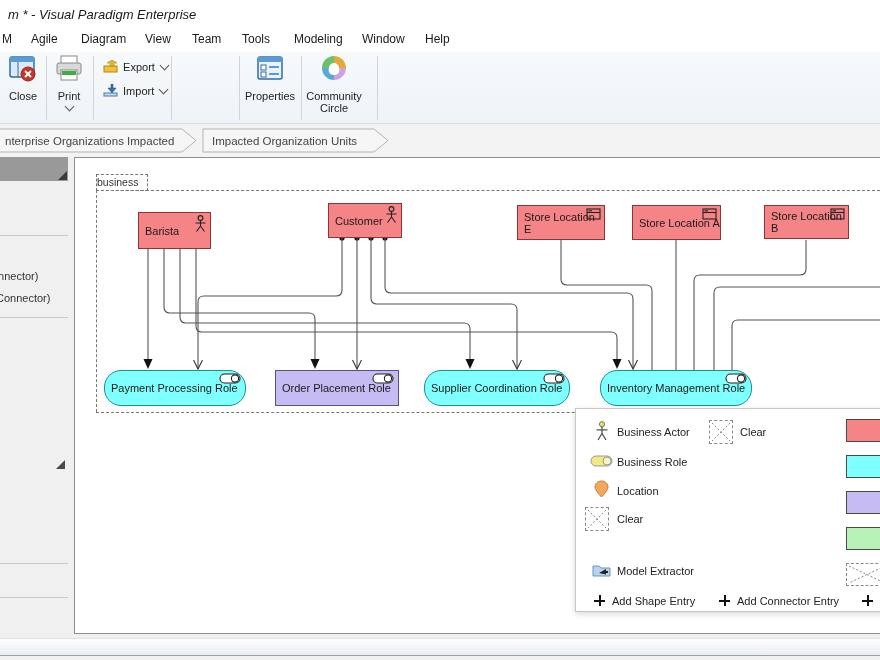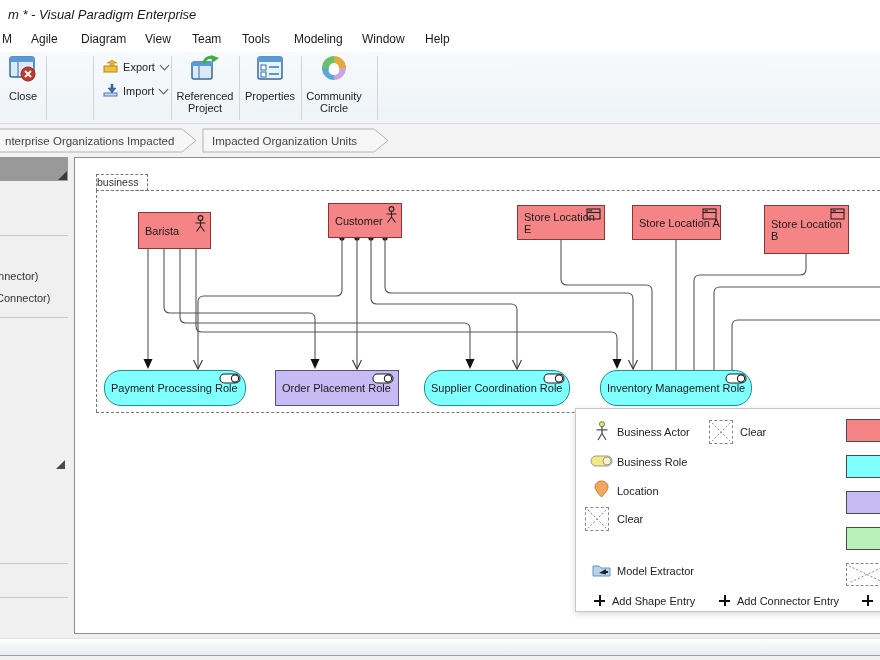--- a/index.html
+++ b/index.html
@@ -106,48 +106,48 @@
     <svg width="32" height="30">
       <rect x="3" y="3" width="24" height="20" rx="2" fill="#dce9f7" stroke="#2e6da4" stroke-width="1.5"></rect>
       <rect x="3" y="3" width="24" height="5" fill="#5b9bd5"></rect>
       <line x1="11" y1="8" x2="11" y2="23" stroke="#2e6da4"></line>
       <circle cx="21" cy="20" r="7" fill="#c0392b" stroke="#922"></circle>
       <path d="M18,17 L24,23 M24,17 L18,23" stroke="#fff" stroke-width="1.8"></path>
     </svg>
     <span class="lbl">Close</span>
   </div>
 
+  <div class="tbtn" style="left:48px; width:42px">
+    <svg width="32" height="30">
+      <rect x="8" y="2" width="16" height="8" fill="#fff" stroke="#888"></rect>
+      <rect x="4" y="9" width="24" height="11" rx="2" fill="#d9d9d9" stroke="#888"></rect>
+      <rect x="8" y="16" width="16" height="10" fill="#fff" stroke="#888"></rect>
+      <rect x="9" y="17" width="14" height="4" fill="#3cb043"></rect>
+    </svg>
+    <span class="lbl">Print</span>
+    <span class="chev" style="margin-left:0"></span>
+  </div>
 
   <div class="minibtn" style="left:102px; top:8px">
     <svg width="18" height="13" style="vertical-align:-2px">
       <rect x="2" y="6" width="13" height="6" fill="#f0c040" stroke="#b8860b"></rect>
       <path d="M6,6 L6,3 L3,3 L8,0 L13,3 L10,3 L10,6 Z" fill="#e8b430" stroke="#b8860b" stroke-width="0.6" transform="translate(2,0)"></path>
     </svg>
     <span>Export</span>
     <span class="chev"></span>
   </div>
   <div class="minibtn" style="left:102px; top:32px">
     <svg width="18" height="13" style="vertical-align:-2px">
       <rect x="2" y="9" width="13" height="3" fill="#c8daf0" stroke="#4a78b0"></rect>
       <path d="M9,0 L9,4 L6,4 L10,9 L14,4 L11,4 L11,0 Z" fill="#3a6ea8" stroke="#2a5080" stroke-width="0.5"></path>
     </svg>
     <span>Import</span>
     <span class="chev"></span>
   </div>
 
-  <div class="tbtn" style="left:173px; width:64px">
-    <svg width="34" height="30">
-      <rect x="4" y="8" width="20" height="17" rx="2" fill="#dce9f7" stroke="#2e6da4" stroke-width="1.5"></rect>
-      <rect x="4" y="8" width="20" height="4" fill="#5b9bd5"></rect>
-      <line x1="11" y1="12" x2="11" y2="25" stroke="#2e6da4"></line>
-      <path d="M16,10 C16,4 22,2 26,4" fill="none" stroke="#3cb043" stroke-width="3"></path>
-      <path d="M23,1 L31,4 L24,9 Z" fill="#3cb043"></path>
-    </svg>
-    <span class="lbl">Referenced Project</span>
-  </div>
 
   <div class="tbtn" style="left:241px; width:58px">
     <svg width="32" height="30">
       <rect x="4" y="3" width="24" height="22" rx="2" fill="#eaf2fb" stroke="#2e6da4" stroke-width="1.5"></rect>
       <rect x="4" y="3" width="24" height="5" fill="#5b9bd5"></rect>
       <rect x="7" y="11" width="5" height="5" fill="#fff" stroke="#2e6da4"></rect>
       <line x1="15" y1="13" x2="25" y2="13" stroke="#5b9bd5" stroke-width="2"></line>
       <rect x="7" y="18" width="5" height="5" fill="#fff" stroke="#2e6da4"></rect>
       <line x1="15" y1="20" x2="25" y2="20" stroke="#5b9bd5" stroke-width="2"></line>
     </svg>
@@ -257,21 +257,21 @@
   </svg>
 </div>
 <div class="node n-red" style="left:632px;top:205px;width:89px;height:35px">
   <span>Store Location A</span>
   <svg width="15" height="12">
     <rect x="1" y="1" width="13" height="10" fill="none" stroke="#222" stroke-width="1.1"></rect>
     <line x1="1" y1="4.5" x2="14" y2="4.5" stroke="#222" stroke-width="1.1"></line>
     <line x1="2.5" y1="2.8" x2="6" y2="2.8" stroke="#222" stroke-width="1.1"></line>
   </svg>
 </div>
-<div class="node n-red" style="left:764px;top:205px;width:85px;height:49px">
+<div class="node n-red" style="left:764px;top:205px;width:85px;height:34px">
   <span>Store Location B</span>
   <svg width="15" height="12">
     <rect x="1" y="1" width="13" height="10" fill="none" stroke="#222" stroke-width="1.1"></rect>
     <line x1="1" y1="4.5" x2="14" y2="4.5" stroke="#222" stroke-width="1.1"></line>
     <line x1="2.5" y1="2.8" x2="6" y2="2.8" stroke="#222" stroke-width="1.1"></line>
   </svg>
 </div>
 
 <div class="node n-cyan" style="left:104px;top:370px;width:142px;height:36px">
   <span>Payment Processing Role</span>

